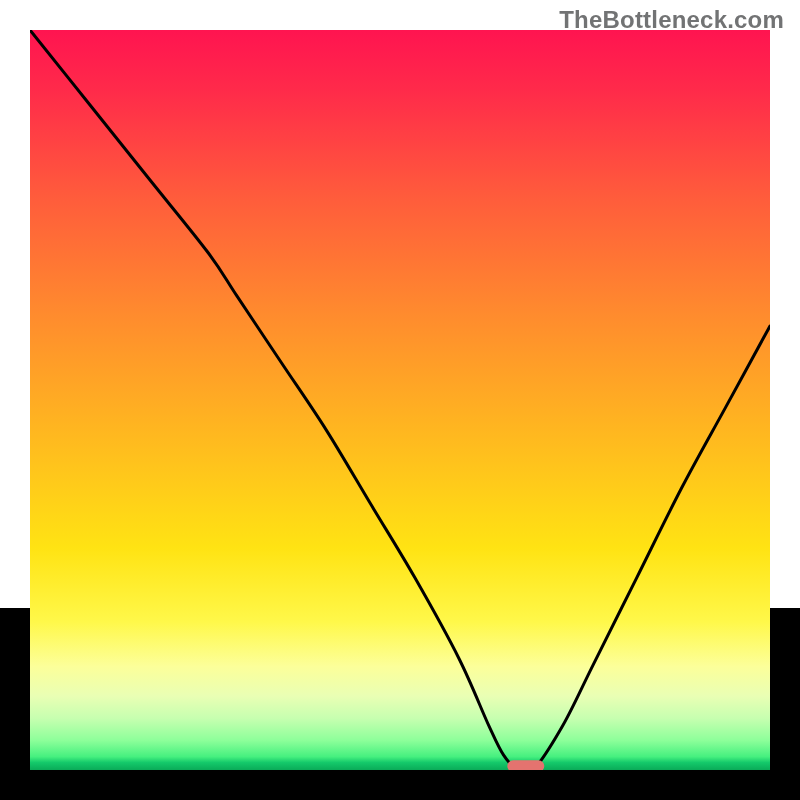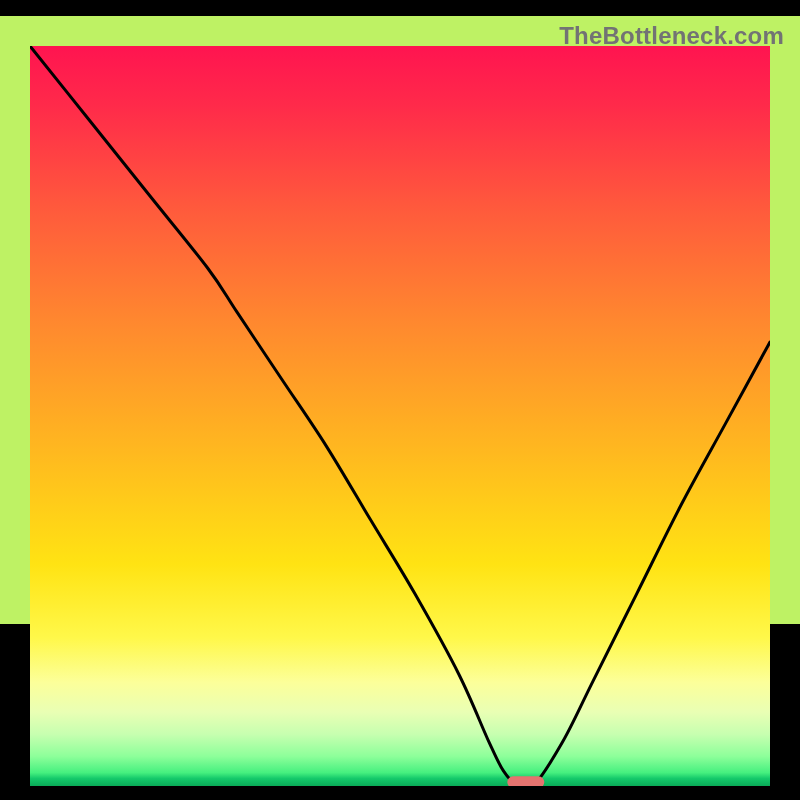--- a/index.html
+++ b/index.html
@@ -8,22 +8,21 @@
     width: 800px;
     height: 800px;
     background: #000;
     overflow: hidden;
     font-family: Arial, Helvetica, sans-serif;
   }
   .frame {
     position: relative;
     width: 800px;
     height: 608px;
-    background: #bef264;
-    margin-top: 16px;
+    background: #ffffff;
   }
   .watermark {
     position: absolute;
     top: 6px;
     right: 16px;
     color: #727374;
     font-size: 24px;
     font-weight: 600;
     letter-spacing: 0.2px;
     z-index: 10;

